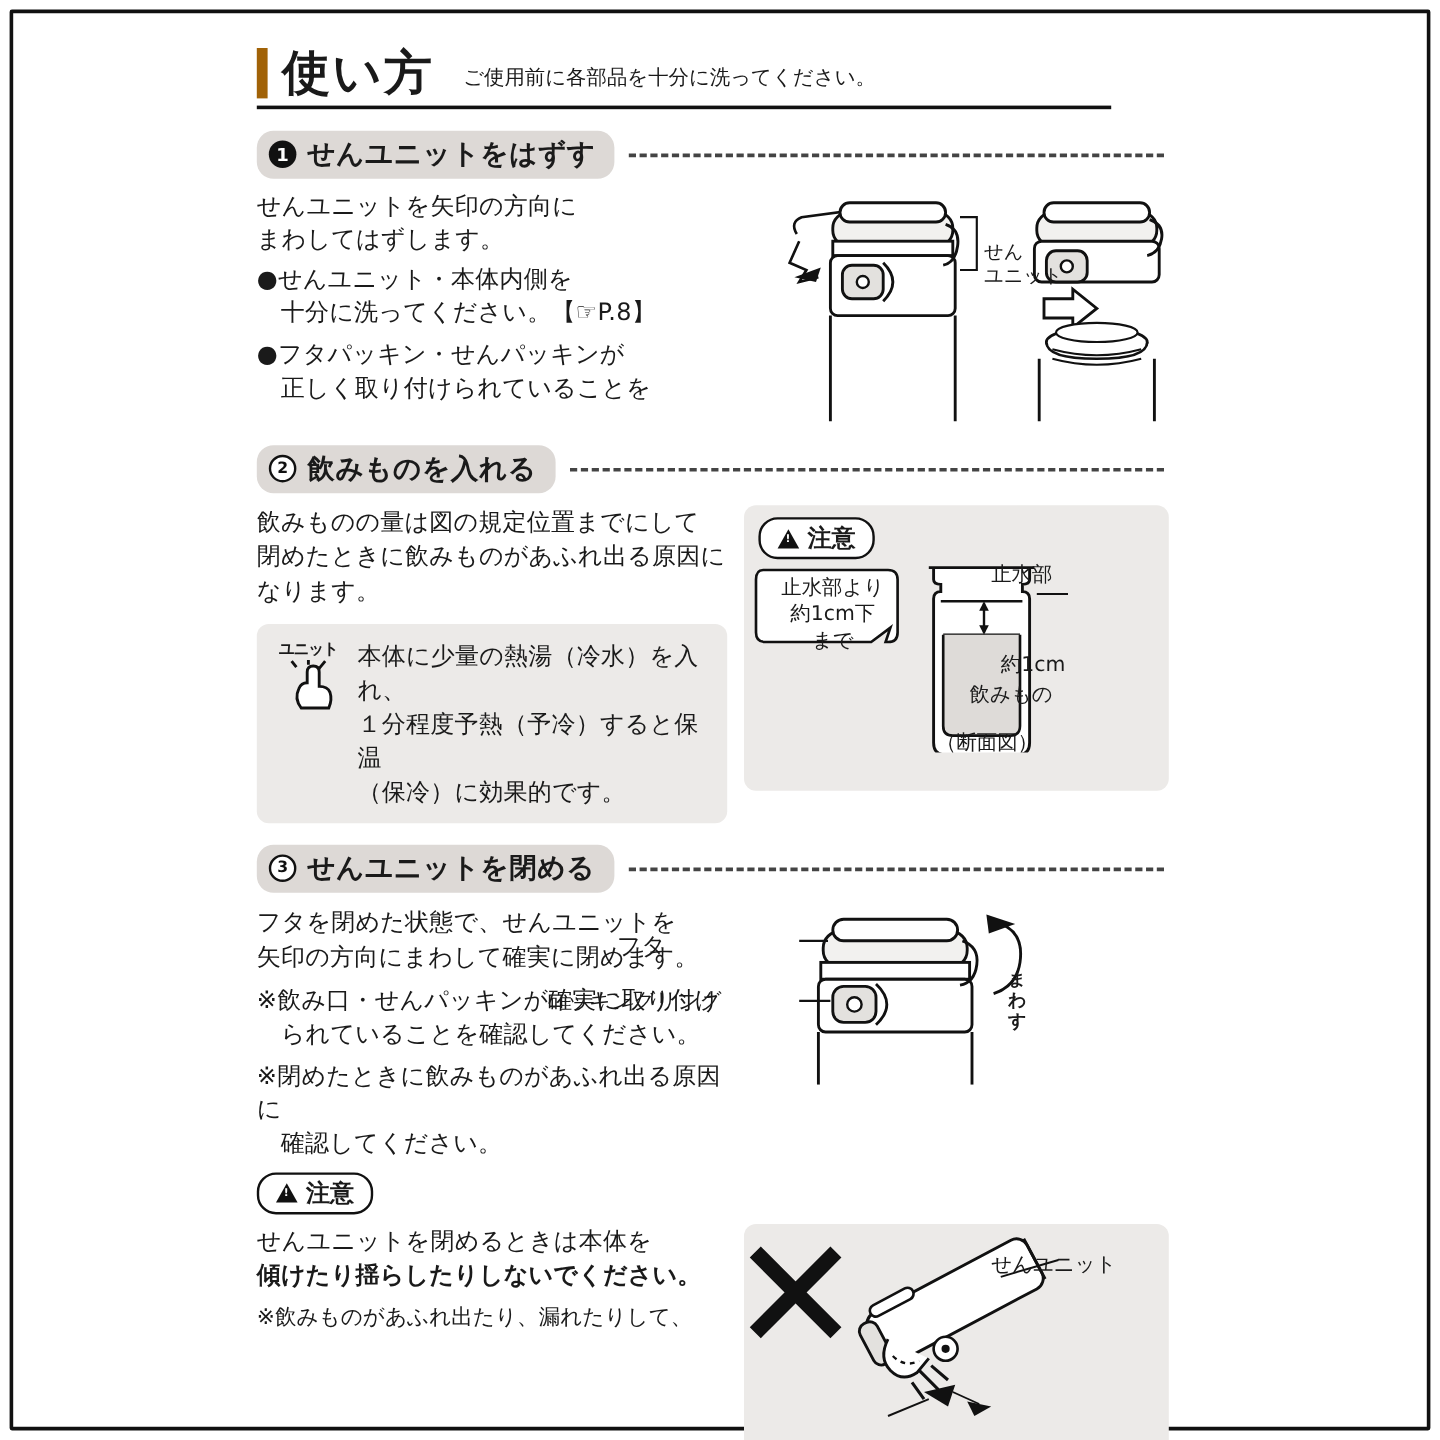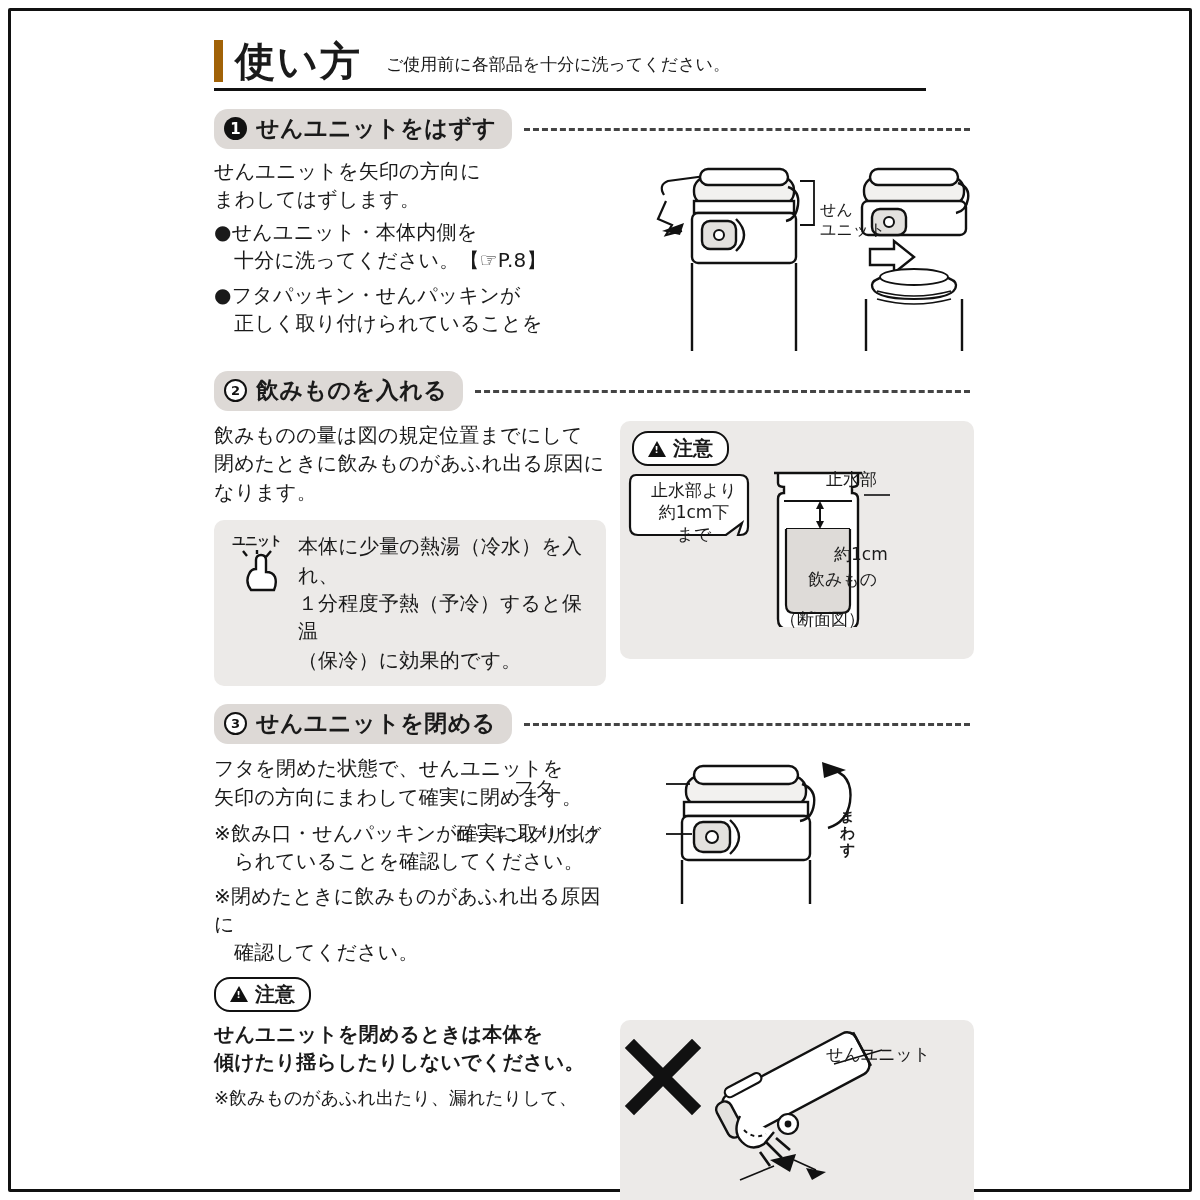--- a/index.html
+++ b/index.html
@@ -272,21 +272,21 @@
       </div>
     </div>
 
     <div style="margin-top:10px">
       <div class="caution-tag">
         <span class="tri"></span>
         <span>注意</span>
       </div>
       <div class="col-wrap" style="margin-top:8px">
         <div class="col-left" style="width:392px">
-          <div class="body-txt" style="font-weight:bold">せんユニットを閉めるときは本体を</div>
+          <div class="body-txt" style="font-weight:normal">せんユニットを閉めるときは本体を</div>
           <div class="body-txt" style="font-weight:bold">傾けたり揺らしたりしないでください。</div>
           <div class="small-txt" style="margin-top:8px">※飲みものがあふれ出たり、漏れたりして、</div>
 
         </div>
 
         <div class="col-right grayblock ill" style="margin-left:14px;height:196px">
           <svg width="340" height="196" viewBox="0 0 340 196">
 
             <path d="M14 28 l58 58 M72 28 l-58 58" stroke="#111" stroke-width="13" stroke-linecap="square"></path>
 

